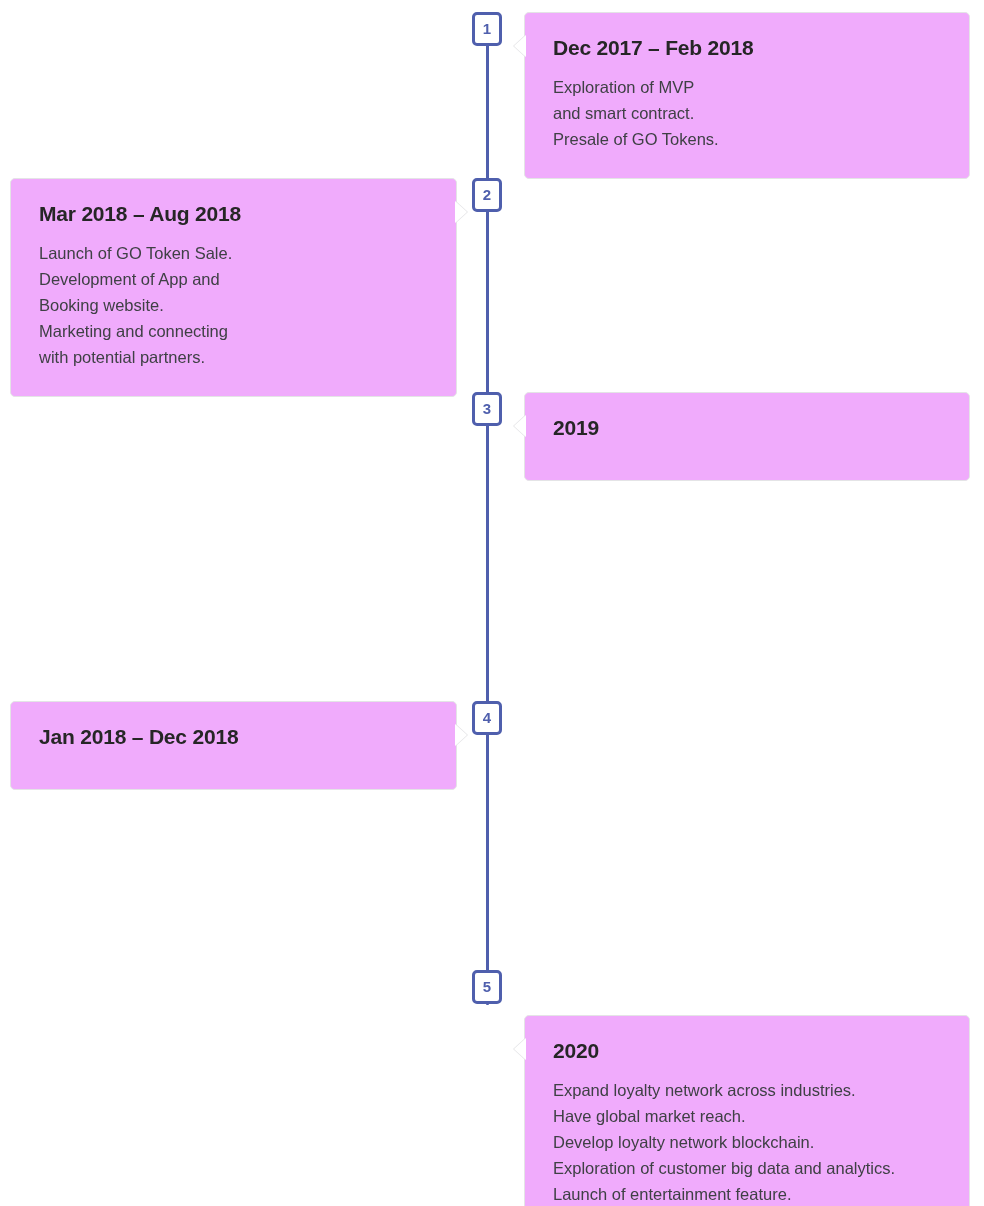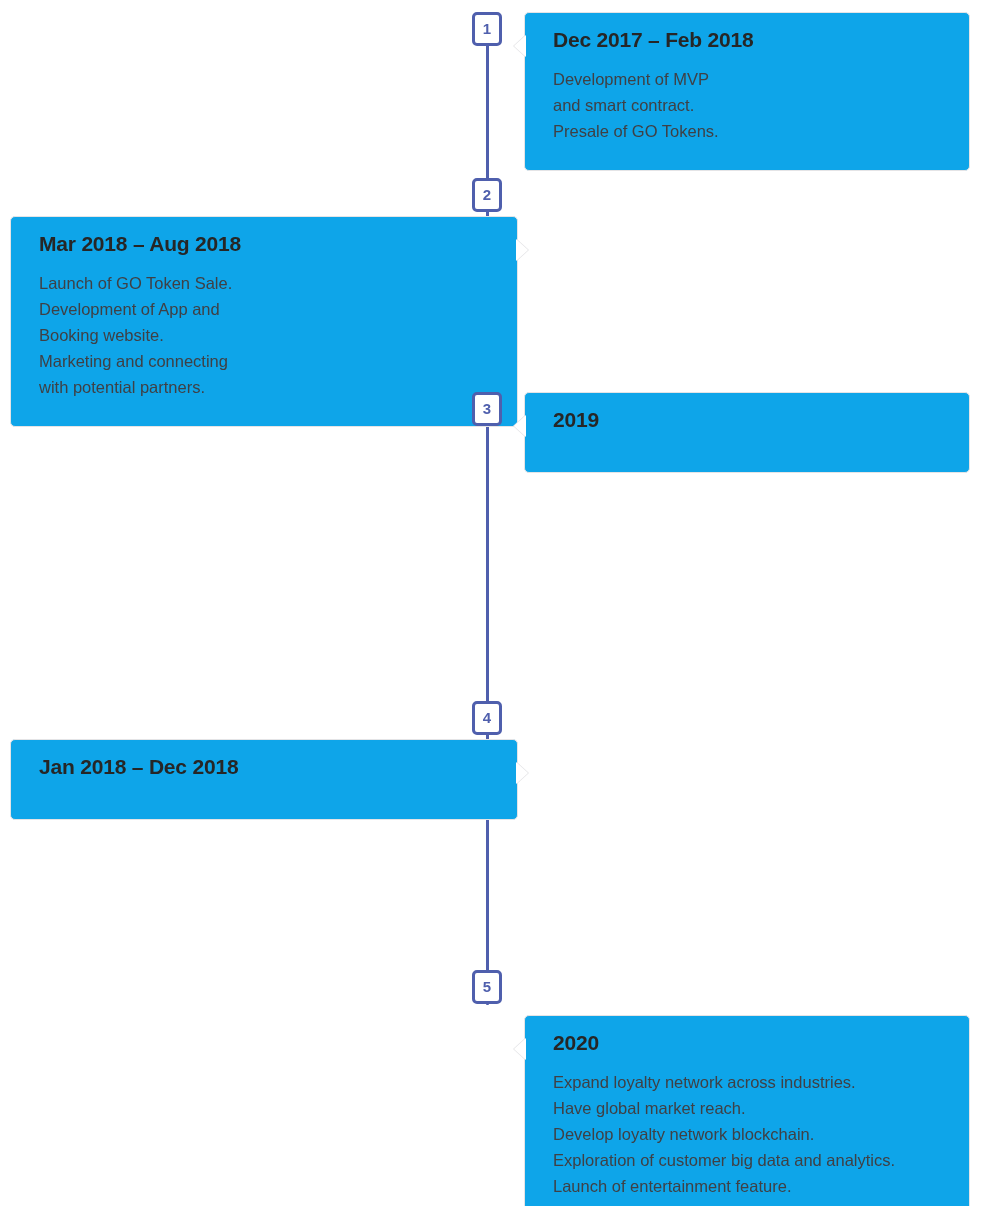--- a/index.html
+++ b/index.html
@@ -48,27 +48,27 @@
     font-weight: 700;
     line-height: 28px;
     text-align: center;
     letter-spacing: 0;
   }
 
   
   .card {
     position: absolute;
     box-sizing: border-box;
-    background: #0ea5e9;
+    background: #f0abfc;
     border: 1px solid #e4e4e6;
     border-radius: 5px;
-    padding: 14px 26px 26px 28px;
+    padding: 22px 26px 26px 28px;
   }
   .card.right { left: 524px; width: 446px; }
-  .card.left  { left: 10px;  width: 508px; margin-top: 38px; }
+  .card.left  { left: 10px;  width: 447px; }
 
   
   .notch, .notch-fill {
     position: absolute;
     width: 0; height: 0;
     border-top: 11px solid transparent;
     border-bottom: 11px solid transparent;
   }
   .card.right .notch {
     left: -12px; top: 22px;
@@ -108,21 +108,21 @@
 
 <div id="timeline-root">
 
   <div class="spine"></div>
 
   <div class="badge" style="left:472px; top:12px;">1</div>
   <div class="card right" style="top:12px;">
     <span class="notch"></span>
     <span class="notch-fill"></span>
     <h2 class="card-title">Dec 2017 – Feb 2018</h2>
-    <p class="card-body">Development of MVP
+    <p class="card-body">Exploration of MVP
 and smart contract.
 Presale of GO Tokens.</p>
   </div>
 
   <div class="badge" style="left:472px; top:178px;">2</div>
   <div class="card left" style="top:178px;">
     <span class="notch"></span>
     <span class="notch-fill"></span>
     <h2 class="card-title">Mar 2018 – Aug 2018</h2>
     <p class="card-body">Launch of GO Token Sale.

